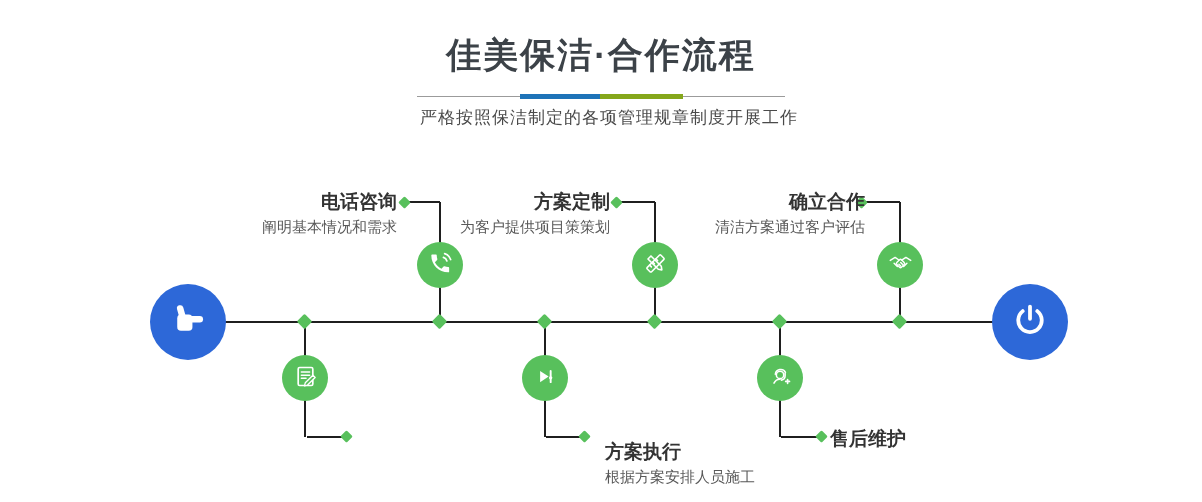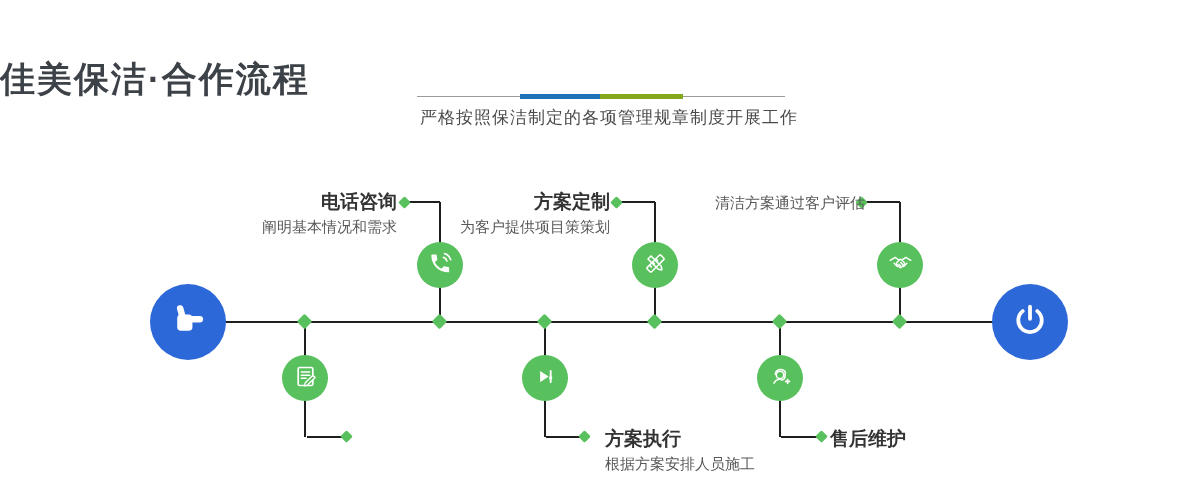--- a/index.html
+++ b/index.html
@@ -1,21 +1,21 @@
 <!DOCTYPE html>
 <html><head>
 <meta charset="utf-8">
 <style>
   html,body{margin:0;padding:0;background:#fff;}
   .canvas{
     position:relative;width:1202px;height:502px;background:#ffffff;
     font-family:"Liberation Sans","DejaVu Sans",sans-serif;overflow:hidden;margin:0 auto;
   }
   
-  .title{position:absolute;top:56px;left:0;width:100%;text-align:left;
+  .title{position:absolute;top:32px;left:0;width:100%;text-align:center;
          font-size:35px;font-weight:bold;color:#3c4248;letter-spacing:2px;}
   .divider{position:absolute;top:94px;left:417px;width:368px;height:5px;}
   .divider .base{position:absolute;top:2px;left:0;width:368px;height:1px;background:#9b9b9b;}
   .divider .seg-blue{position:absolute;top:0;left:103px;width:80px;height:5px;background:#1e73b8;}
   .divider .seg-green{position:absolute;top:0;left:183px;width:83px;height:5px;background:#85a71b;}
   .subtitle{position:absolute;top:106px;left:8px;width:100%;text-align:center;
             font-size:17px;color:#4a4a4a;letter-spacing:1px;}
   
   .hline,.vline{position:absolute;background:#1f1f1f;}
   .timeline{left:188px;top:321px;width:842px;height:2px;}
@@ -166,24 +166,25 @@
 
   <div class="step-label top" style="right:805px;top:190px;">
     <div class="t">电话咨询</div>
     <div class="d">阐明基本情况和需求</div>
   </div>
   <div class="step-label top" style="right:592px;top:190px;">
     <div class="t">方案定制</div>
     <div class="d">为客户提供项目策策划</div>
   </div>
   <div class="step-label top" style="right:337px;top:190px;">
+    <div class="t">确立合作</div>
     <div class="d">清洁方案通过客户评估</div>
   </div>
 
-  <div class="step-label bottom" style="left:605px;top:427px;">
+  <div class="step-label bottom" style="left:605px;top:440px;">
     <div class="t">方案执行</div>
     <div class="d">根据方案安排人员施工</div>
   </div>
   <div class="step-label bottom" style="left:830px;top:427px;">
     <div class="t">售后维护</div>
   </div>
 
 </div>
 
 </body></html>

